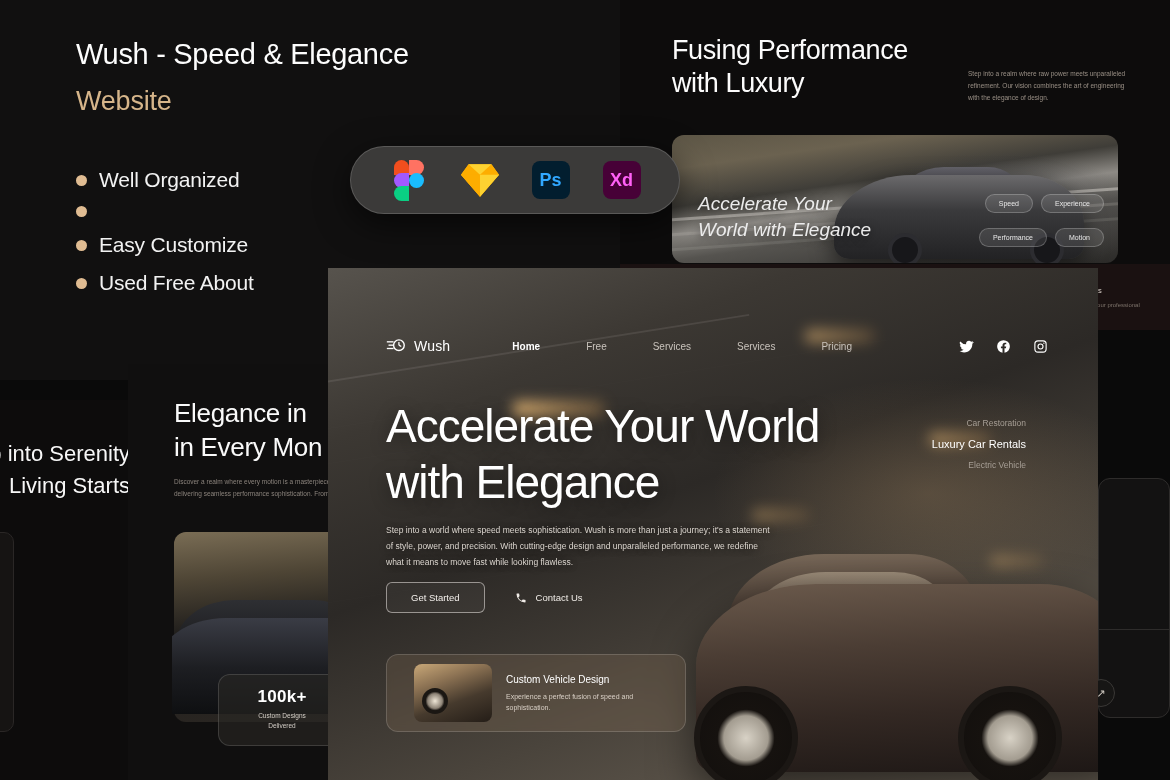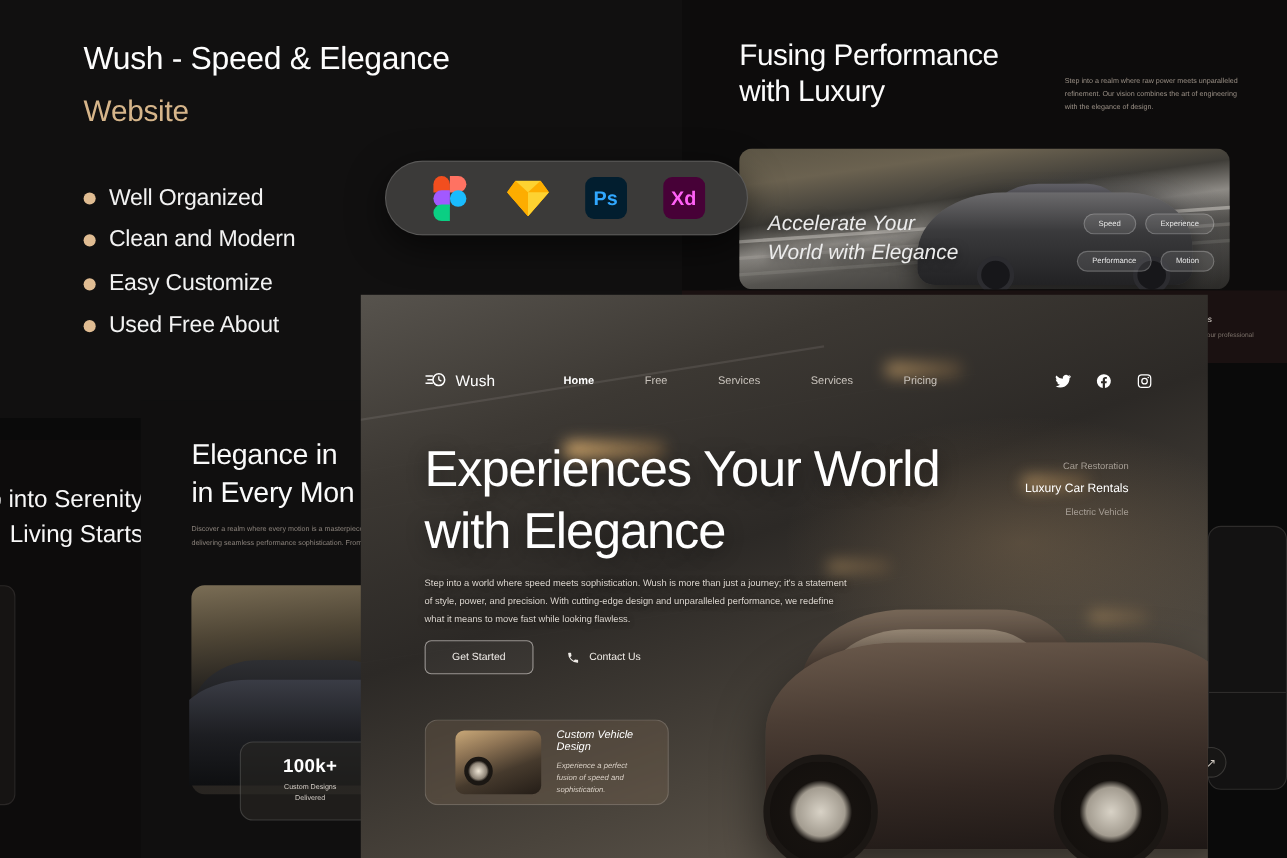--- a/index.html
+++ b/index.html
@@ -251,24 +251,24 @@
     text-shadow: 0 1px 6px rgba(0,0,0,.5);
   }
   .cta-row { position: absolute; left: 58px; top: 314px; display: flex; align-items: center; gap: 30px; z-index: 5; }
   .btn-outline {
     padding: 9px 24px; border-radius: 6px; border: 1px solid rgba(235,230,225,.55);
     font-size: 9.5px; color: #f3efeb; background: rgba(255,255,255,.04);
   }
   .btn-ghost { display: flex; align-items: center; gap: 9px; font-size: 9.5px; color: #f0ece7; }
 
   .glass-card {
-    position: absolute; left: 58px; top: 386px; width: 222px; height: 78px; z-index: 6;
+    position: absolute; left: 58px; top: 386px; width: 300px; height: 78px; z-index: 6;
     border-radius: 12px; border: 1px solid rgba(255,255,255,.16);
     background: rgba(150,124,96,.22); backdrop-filter: blur(3px);
-    display: flex; align-items: center; padding: 27px; gap: 14px; font-style: italic;
+    display: flex; align-items: center; padding: 27px; gap: 14px;
   }
   .gc-thumb {
     width: 78px; height: 58px; border-radius: 8px; flex: none; overflow: hidden;
     background: linear-gradient(160deg, #c9a878 0%, #8d7354 30%, #463a2d 62%, #241d17 100%);
     position: relative;
   }
   .gc-thumb::after {
     content: ""; position: absolute; left: 8px; bottom: 8px; width: 26px; height: 26px;
     border-radius: 50%; background: radial-gradient(circle, #efe6d6 0%, #8d8376 40%, #1b1713 52%);
   }
@@ -287,21 +287,20 @@
   <div class="left-panel">
     <div class="title-main">Wush - Speed &amp; Elegance</div>
     <div class="title-sub">Website</div>
     <div class="bullets">
       <div class="bullet">
         <span class="dot"></span>
         <span class="bullet-label">Well Organized</span>
       </div>
       <div class="bullet">
         <span class="dot"></span>
-        <span class="bullet-label">Clean and Modern</span>
       </div>
       <div class="bullet gap">
         <span class="dot"></span>
         <span class="bullet-label">Easy Customize</span>
       </div>
       <div class="bullet">
         <span class="dot"></span>
         <span class="bullet-label">Used Free About</span>
       </div>
     </div>
@@ -473,21 +472,21 @@
         </svg>
         <svg width="15" height="15" viewBox="0 0 24 24" fill="none" stroke="#fff" stroke-width="1.8">
           <rect x="3" y="3" width="18" height="18" rx="5"></rect>
           <circle cx="12" cy="12" r="4"></circle>
           <circle cx="17.4" cy="6.6" r="1.1" fill="#fff" stroke="none"></circle>
         </svg>
       </div>
     </div>
 
     <div class="hero-h1">
-      <div>Experiences Your World</div>
+      <div>Accelerate Your World</div>
       <div>with Elegance</div>
     </div>
     <div class="hero-p">Step into a world where speed meets sophistication. Wush is more than just a journey; it's a statement of style, power, and precision. With cutting-edge design and unparalleled performance, we redefine what it means to move fast while looking flawless.</div>
 
     <div class="cta-row">
       <div class="btn-outline">Get Started</div>
       <div class="btn-ghost">
         <svg width="12" height="12" viewBox="0 0 24 24" fill="#f0ece7">
           <path d="M6.6 10.8a15.1 15.1 0 0 0 6.6 6.6l2.2-2.2c.3-.3.7-.4 1-.2 1.2.4 2.4.6 3.7.6.6 0 1 .4 1 1V20c0 .6-.4 1-1 1A17 17 0 0 1 3 4c0-.6.4-1 1-1h3.5c.6 0 1 .4 1 1 0 1.3.2 2.5.6 3.7.1.3 0 .7-.2 1l-2.3 2.1z"></path>
         </svg>

